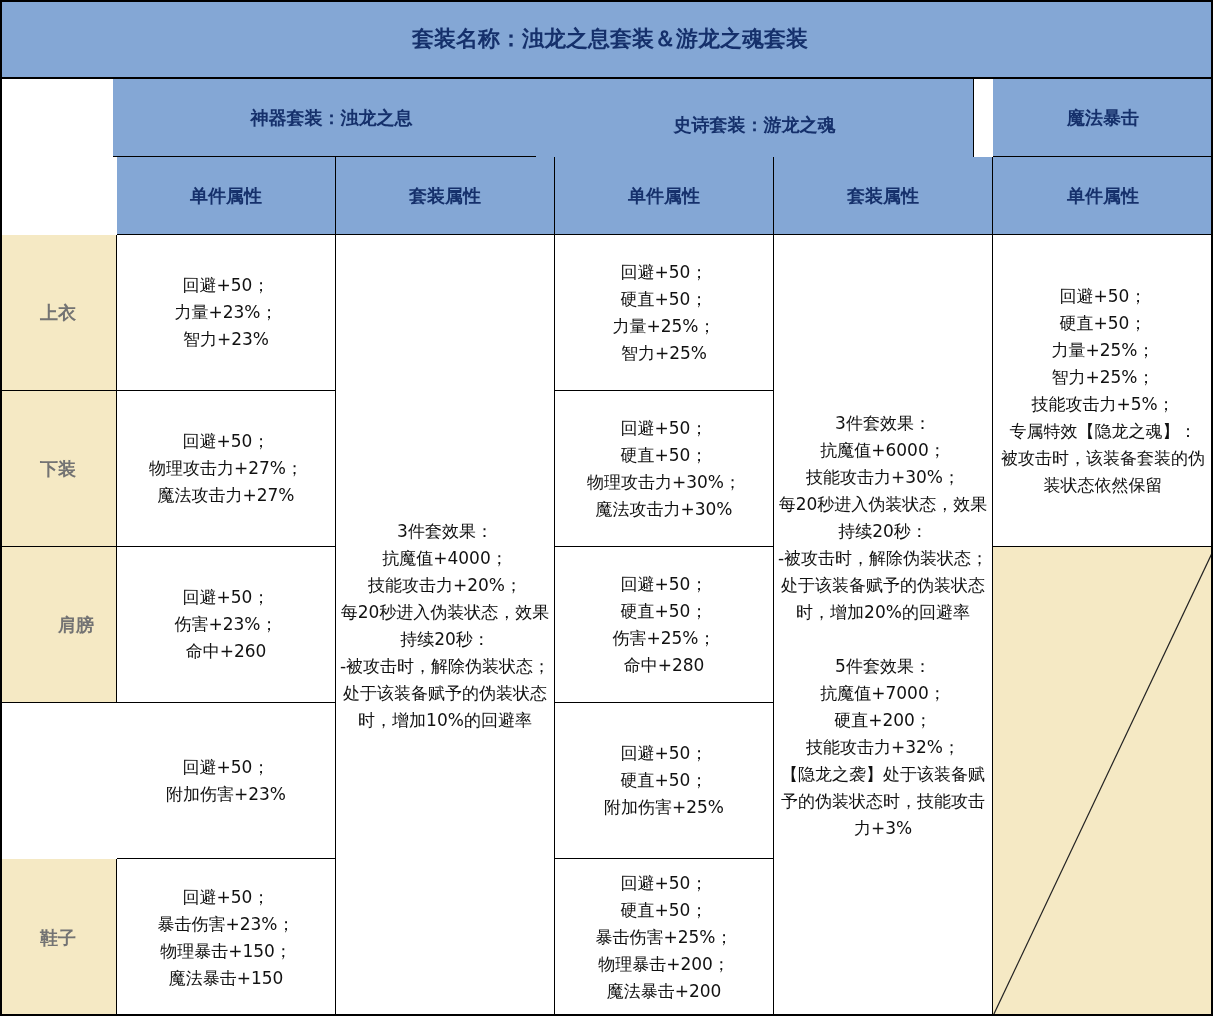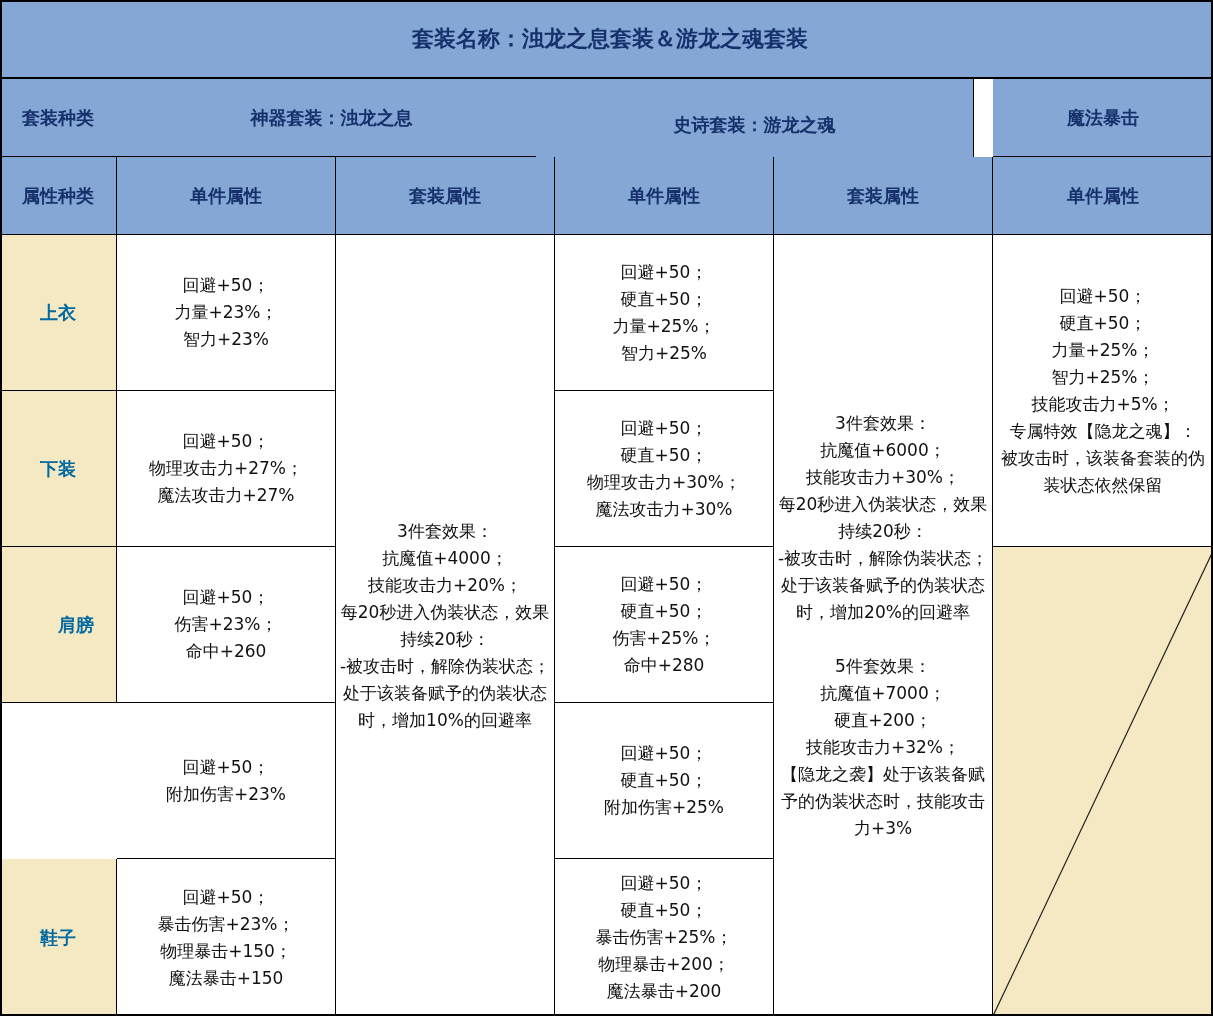--- a/index.html
+++ b/index.html
@@ -11,40 +11,38 @@
     }
     .cell {
       position: absolute; box-sizing: border-box;
       display: flex; align-items: center; justify-content: center;
       text-align: center; white-space: pre-line;
       border-right: 1px solid #000; border-bottom: 1px solid #000;
       color: #111; font-size: 17px; line-height: 27px;
     }
     .hdr { background: #84a7d5; color: #15306b; font-weight: bold; font-size: 18px; }
     .title { font-size: 22px; padding-left: 8px; }
-    .rowlabel { background: #f5e9c4; color: #0369a1; font-weight: bold; font-size: 18px; }
+    .rowlabel { background: #f5e9c4; color: #737373; font-weight: bold; font-size: 18px; }
     .white { background: #ffffff; }
     .empty { background: #f5e9c4; }
     .frame { position: absolute; left: 0; top: 0; width: 1213px; height: 1016px; box-sizing: border-box;
              border: 2px solid #000; pointer-events: none; }
     .diag { position: absolute; left: 0; top: 0; width: 100%; height: 100%; }
   </style>
 </head>
 <body>
 
 <div class="grid">
 
   <div class="cell hdr title" style="left:0;top:0;width:1213px;height:79px;border-bottom:2px solid #000;">套装名称：浊龙之息套装＆游龙之魂套装</div>
 
-  <div class="cell hdr" style="left:0;top:79px;width:117px;height:78px;">套装种类</div>
   <div class="cell hdr" style="left:113px;top:79px;width:438px;height:78px;">神器套装：浊龙之息</div>
   <div class="cell hdr" style="left:536px;top:79px;width:438px;height:91px;">史诗套装：游龙之魂</div>
   <div class="cell hdr" style="left:993px;top:79px;width:220px;height:78px;border-right:none;">魔法暴击</div>
 
-  <div class="cell hdr" style="left:0;top:157px;width:117px;height:78px;">属性种类</div>
   <div class="cell hdr" style="left:117px;top:157px;width:219px;height:78px;">单件属性</div>
   <div class="cell hdr" style="left:336px;top:157px;width:219px;height:78px;">套装属性</div>
   <div class="cell hdr" style="left:555px;top:157px;width:219px;height:78px;">单件属性</div>
   <div class="cell hdr" style="left:774px;top:157px;width:219px;height:78px;">套装属性</div>
   <div class="cell hdr" style="left:993px;top:157px;width:220px;height:78px;border-right:none;">单件属性</div>
 
   <div class="cell rowlabel" style="left:0;top:235px;width:117px;height:156px;">上衣</div>
   <div class="cell rowlabel" style="left:0;top:391px;width:117px;height:156px;">下装</div>
   <div class="cell rowlabel" style="left:0;top:547px;width:117px;height:156px;padding-left:36px;">肩膀</div>
   <div class="cell rowlabel" style="left:0;top:859px;width:117px;height:157px;border-bottom:none;">鞋子</div>

